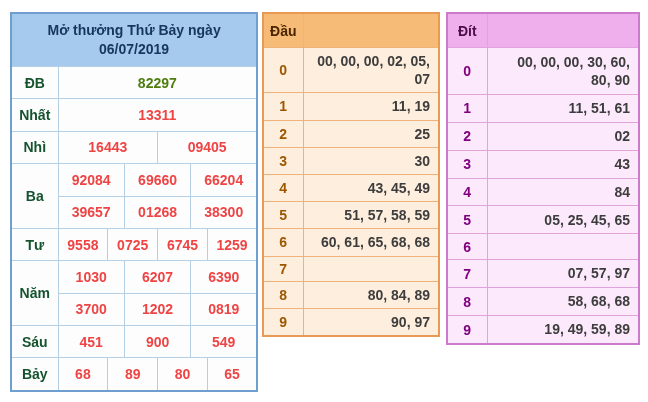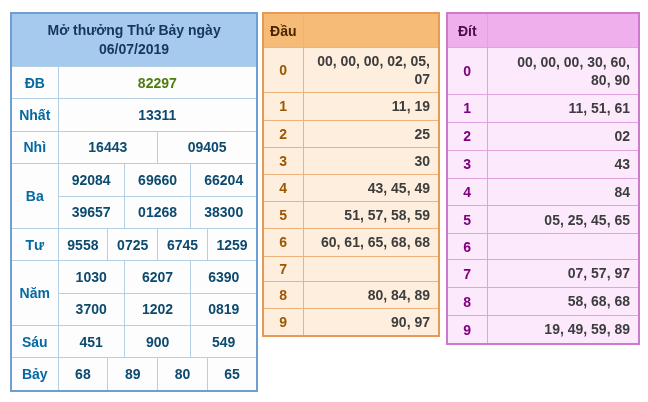--- a/index.html
+++ b/index.html
@@ -15,22 +15,22 @@
     left:10px; top:12px; width:247px; height:380px;
     border:2px solid #6f9fce; background:#fdfdfe;
   }
   .results th, .results td {
     border:1px solid #b5cfe4; text-align:center;
     font-size:14px; padding:4px 2px;
   }
   .results th.hdr {
     background:#a6c9ee; color:#17365d; height:44px; line-height:1.35;
   }
-  .results td.lbl { color:#0369a1; }
-  .results td.val { color:#0c4a6e; }
+  .results td.lbl { color:#14532d; }
+  .results td.val { color:#ef4444; }
   .results td.special { color:#4d7c0f; }
 
   
   .digits th, .digits td { border-width:1px; border-style:solid; font-size:14px; }
   .digits th { height:31px; text-align:center; }
   .digits td.dg { text-align:center; padding:4px 0; }
   .digits td.nums { text-align:right; padding:4px 8px; color:#3d3d3d; line-height:1.3; }
 
   
   .dau {

